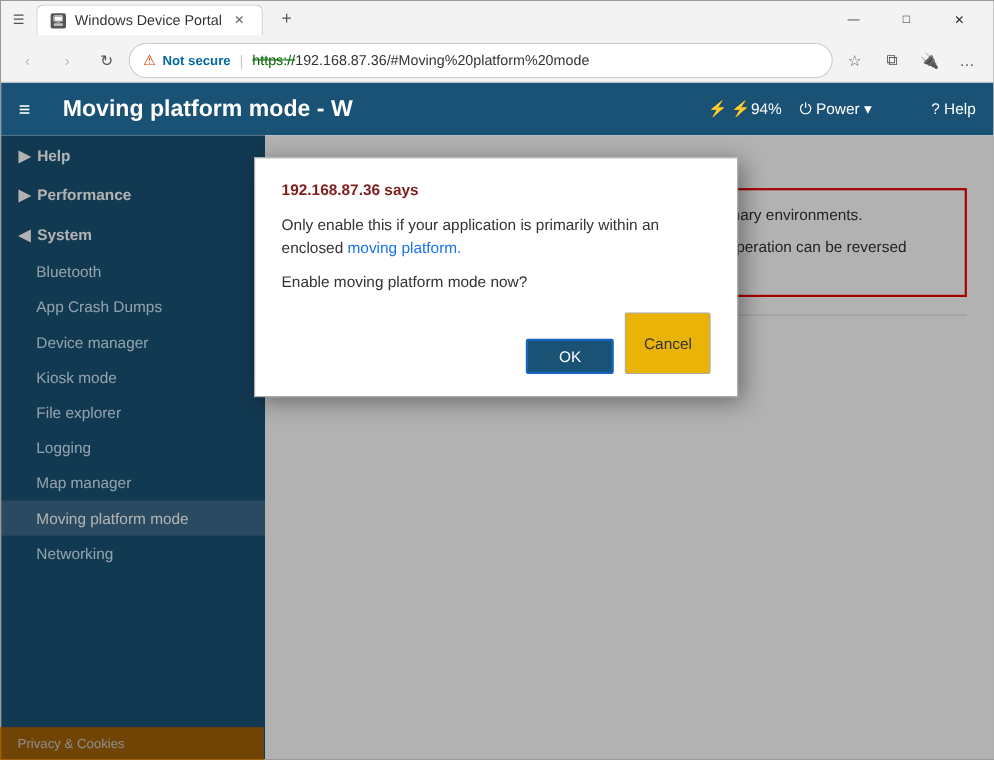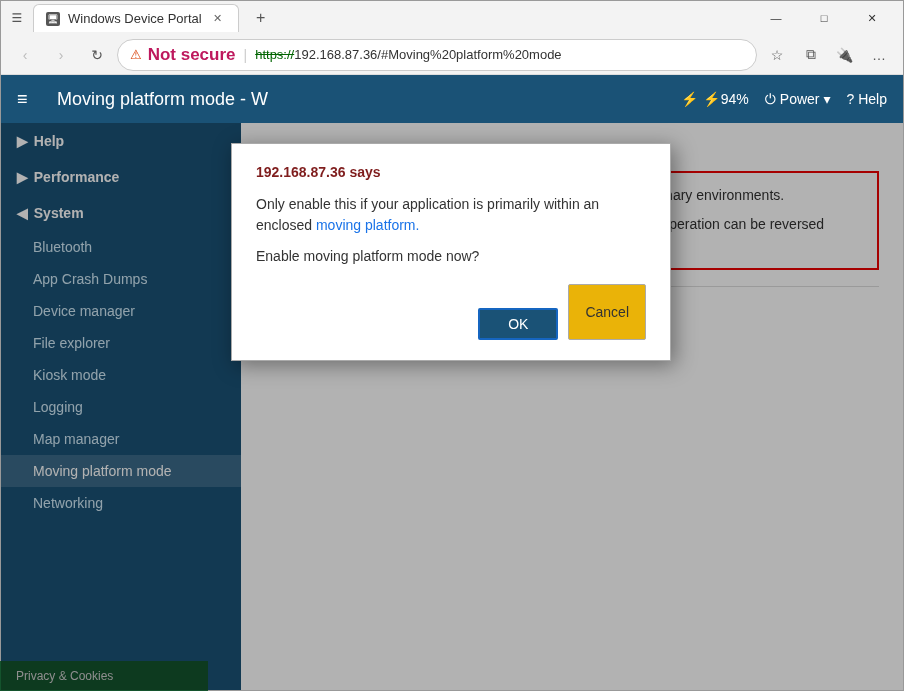--- a/index.html
+++ b/index.html
@@ -14,37 +14,37 @@
     .tab-favicon { width: 14px; height: 14px; background: #555; border-radius: 2px; font-size: 9px; display: flex; align-items: center; justify-content: center; color: white; }
     .tab-close { width: 16px; height: 16px; display: flex; align-items: center; justify-content: center; font-size: 11px; color: #666; cursor: pointer; border-radius: 3px; }
     .new-tab-btn { width: 28px; height: 28px; display: flex; align-items: center; justify-content: center; font-size: 16px; color: #555; cursor: pointer; border-radius: 4px; }
     .window-controls { margin-left: auto; display: flex; gap: 2px; }
     .win-btn { width: 46px; height: 34px; display: flex; align-items: center; justify-content: center; font-size: 11px; color: #333; cursor: pointer; }
 
     .nav-bar { height: 40px; background: #f3f3f3; display: flex; align-items: center; padding: 0 8px; gap: 4px; border-bottom: 1px solid #ddd; }
     .nav-btn { width: 32px; height: 32px; display: flex; align-items: center; justify-content: center; font-size: 14px; color: #555; cursor: pointer; border-radius: 4px; }
     .nav-btn.disabled { color: #bbb; cursor: default; }
     .address-bar { flex: 1; height: 32px; background: #fff; border: 1px solid #ccc; border-radius: 16px; display: flex; align-items: center; padding: 0 12px; gap: 6px; }
-    .not-secure { color: #be185d; font-size: 17px; font-weight: 600; display: flex; align-items: center; gap: 3px; }
+    .not-secure { color: #0369a1; font-size: 12px; font-weight: 600; display: flex; align-items: center; gap: 3px; }
     .not-secure-icon { color: #d83b01; font-size: 13px; }
     .separator { color: #ccc; margin: 0 2px; }
     .url-text { font-size: 13px; color: #333; flex: 1; }
     .url-secure { color: #006400; text-decoration: line-through; }
     .toolbar-icons { display: flex; align-items: center; gap: 2px; }
     .toolbar-icon { width: 32px; height: 32px; display: flex; align-items: center; justify-content: center; font-size: 14px; color: #555; cursor: pointer; border-radius: 4px; }
 
     
     .app-content { flex: 1; display: flex; flex-direction: column; overflow: hidden; }
     .app-header { height: 48px; background: #1a5276; display: flex; align-items: center; padding: 0 16px; gap: 16px; }
     .menu-icon { color: white; font-size: 18px; cursor: pointer; width: 24px; }
-    .app-title { color: white; font-size: 18px; font-weight: 400; flex: 1; white-space: nowrap; overflow: hidden; text-overflow: ellipsis; }
+    .app-title { color: white; font-size: 21px; font-weight: 700; flex: 1; white-space: nowrap; overflow: hidden; text-overflow: ellipsis; }
     .header-right { display: flex; align-items: center; gap: 16px; color: white; font-size: 14px; }
     .header-battery { display: flex; align-items: center; gap: 4px; }
     .header-power { display: flex; align-items: center; gap: 4px; cursor: pointer; }
-    .header-help { cursor: pointer; }
+    .header-help { cursor: pointer; margin-left: 38px; }
 
     .app-body { flex: 1; display: flex; overflow: hidden; position: relative; }
 
     
     .sidebar { width: 240px; background: #1a5276; color: white; overflow-y: auto; flex-shrink: 0; padding-bottom: 30px; }
     .sidebar::-webkit-scrollbar { width: 6px; }
     .sidebar::-webkit-scrollbar-track { background: #1a4a6d; }
     .sidebar::-webkit-scrollbar-thumb { background: #4a8ab5; }
 
     .sidebar-group-header { padding: 10px 16px; font-size: 14px; font-weight: 600; cursor: pointer; display: flex; align-items: center; gap: 6px; }
@@ -56,21 +56,21 @@
     .main-content { flex: 1; background: white; overflow-y: auto; padding: 20px 24px; position: relative; }
 
     .warnings-heading { font-size: 16px; font-weight: 600; color: #333; margin-bottom: 10px; }
     .warning-box { border: 2px solid #e00; padding: 12px 16px; margin-bottom: 16px; }
     .warning-text { font-size: 14px; color: #333; line-height: 1.5; margin-bottom: 8px; }
     .warning-text:last-child { margin-bottom: 0; }
 
     .divider-line { border: none; border-top: 1px solid #ddd; margin: 16px 0; }
 
     
-    .privacy-bar { position: absolute; bottom: 0; left: 0; width: 208px; background: #14532d; color: #ccc; font-size: 12px; padding: 8px 16px; z-index: 100; }
+    .privacy-bar { position: absolute; bottom: 0; left: 0; width: 240px; background: #a16207; color: #ccc; font-size: 12px; padding: 8px 16px; z-index: 100; }
 
     
     .dialog-overlay { position: absolute; top: 0; left: 0; right: 0; bottom: 0; background: rgba(0,0,0,0.3); display: flex; align-items: flex-start; justify-content: flex-start; padding-top: 20px; padding-left: 230px; z-index: 200; }
     .dialog { background: white; border: 1px solid #aaa; box-shadow: 4px 4px 20px rgba(0,0,0,0.4); width: 440px; padding: 20px 24px; }
     .dialog-title { font-size: 14px; font-weight: 600; color: #7f1d1d; margin-bottom: 14px; }
     .dialog-body { font-size: 14px; color: #333; line-height: 1.5; margin-bottom: 12px; }
     .dialog-link { color: #1a73e8; cursor: pointer; }
     .dialog-question { font-size: 14px; color: #333; margin-bottom: 20px; }
     .dialog-buttons { display: flex; justify-content: flex-end; gap: 10px; }
     .btn-ok { background: #1a5276; color: white; border: 2px solid #1565c0; padding: 6px 28px; font-size: 14px; cursor: pointer; border-radius: 2px; margin-top: 24px; }
@@ -156,24 +156,24 @@
         <div class="sidebar-item">
           <span>Bluetooth</span>
         </div>
         <div class="sidebar-item">
           <span>App Crash Dumps</span>
         </div>
         <div class="sidebar-item">
           <span>Device manager</span>
         </div>
         <div class="sidebar-item">
+          <span>Kiosk mode</span>
+        </div>
+        <div class="sidebar-item">
           <span>File explorer</span>
-        </div>
-        <div class="sidebar-item">
-          <span>Kiosk mode</span>
         </div>
         <div class="sidebar-item">
           <span>Logging</span>
         </div>
         <div class="sidebar-item">
           <span>Map manager</span>
         </div>
         <div class="sidebar-item active">
           <span>Moving platform mode</span>
         </div>

